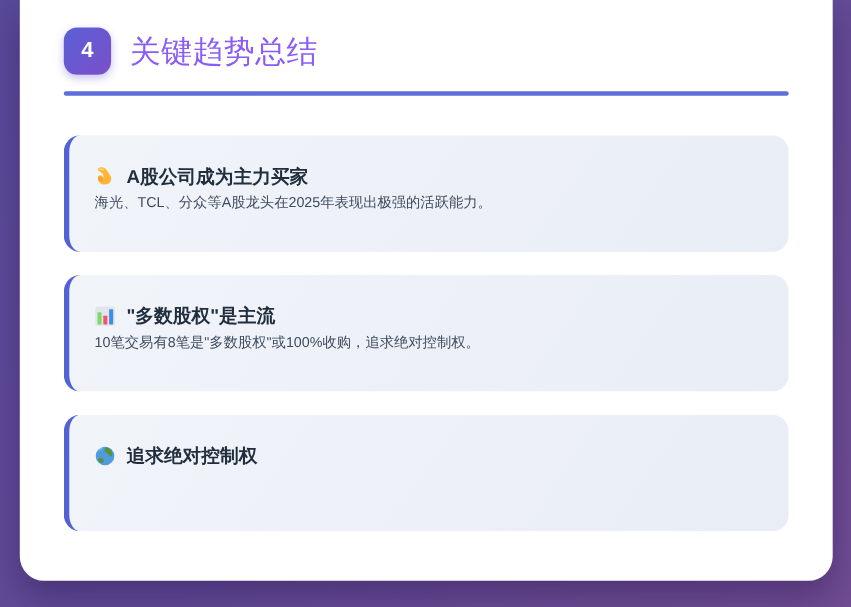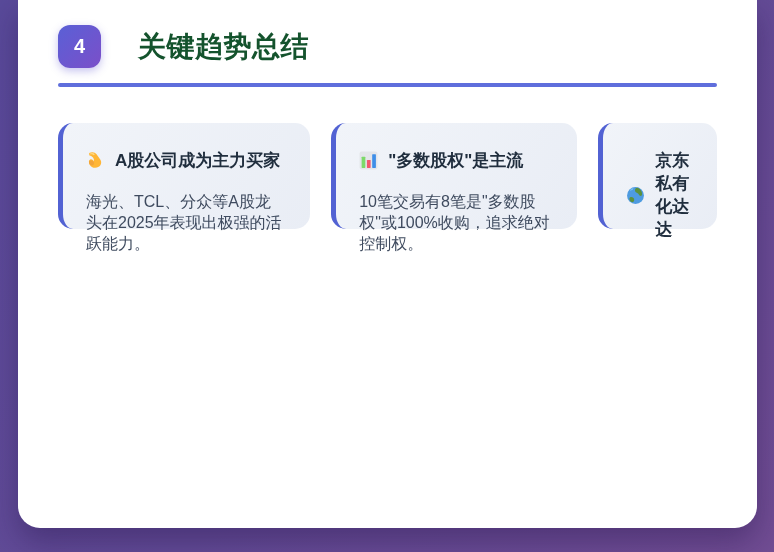--- a/index.html
+++ b/index.html
@@ -18,37 +18,37 @@
   .content { padding:25px 40px 0 40px; }
   .section-header { display:flex; align-items:center; gap:17px; }
   .badge {
     width:43px; height:43px; flex:0 0 43px;
     border-radius:12px;
     background:linear-gradient(135deg,#5a60d6 0%,#7b4fc9 100%);
     color:#ffffff; font-size:20px; font-weight:700;
     display:flex; align-items:center; justify-content:center;
     box-shadow:0 3px 8px rgba(90,80,210,.35);
   }
-  .section-title { font-size:28px; font-weight:700; color:#14532d; letter-spacing:.5px;margin-left:20px; }
+  .section-title { font-size:28px; font-weight:400; color:#8b5cf6; letter-spacing:.5px; }
   .divider { margin-top:15px; height:4px; border-radius:2px; background:#5f6edc; }
-  .cards { margin-top:36px; display:flex; flex-direction:row; gap:21px; }
+  .cards { margin-top:36px; display:flex; flex-direction:column; gap:21px; }
   .card {
     height:106px;
     border-radius:15px;
     background:linear-gradient(125deg,#f1f4f9 0%,#e9edf5 100%);
     border-left:5px solid #5262d3;
     padding:26px 24px 0 23px;
   }
   .card-title {
     display:flex; align-items:center; gap:10px;
     font-size:17px; font-weight:700; color:#202e3e;
   }
   .card-title .emoji { width:19px; height:19px; flex:0 0 19px; display:inline-flex; }
   .emoji svg { width:100%; height:100%; display:block; }
-  .card-body { margin-top:20px; font-size:16px; color:#3f4b5f; line-height:1.3; }
+  .card-body { margin-top:4px; font-size:13px; color:#3f4b5f; line-height:1.3; }
 </style>
 </head>
 <body>
 
 <div class="sheet">
   <div class="content">
 
     <div class="section-header">
       <div class="badge">4</div>
       <div class="section-title">关键趋势总结</div>
@@ -90,19 +90,19 @@
       <div class="card">
         <div class="card-title">
           <span class="emoji">
             <svg viewBox="0 0 36 36" aria-hidden="true">
               <circle cx="18" cy="18" r="16" fill="#4E9BE0"></circle>
               <path fill="#5C913B" d="M22 3.5c5 2 8.5 6.5 8.5 11.5 0 3-2 4.5-4 3.5s-2.5-4-4.5-5-5-2-5-5c0-3 2-6 5-5z"></path>
               <path fill="#5C913B" d="M10 21c3 0 5.5 2 5.5 5s-2 5.5-4.5 4.5-4.5-3.5-4.5-6.5c0-2 1.5-3 3.5-3z"></path>
               <path fill="#87CEFA" d="M8 7c2-2 4-3 6-3.2L13 7c-1.8.4-3.4 1.2-5 2.6z" opacity=".7"></path>
             </svg>
           </span>
-          <span>京东私有化达达</span>
+          <span>追求绝对控制权</span>
         </div>
       </div>
 
     </div>
   </div>
 </div>
 
 </body></html>

